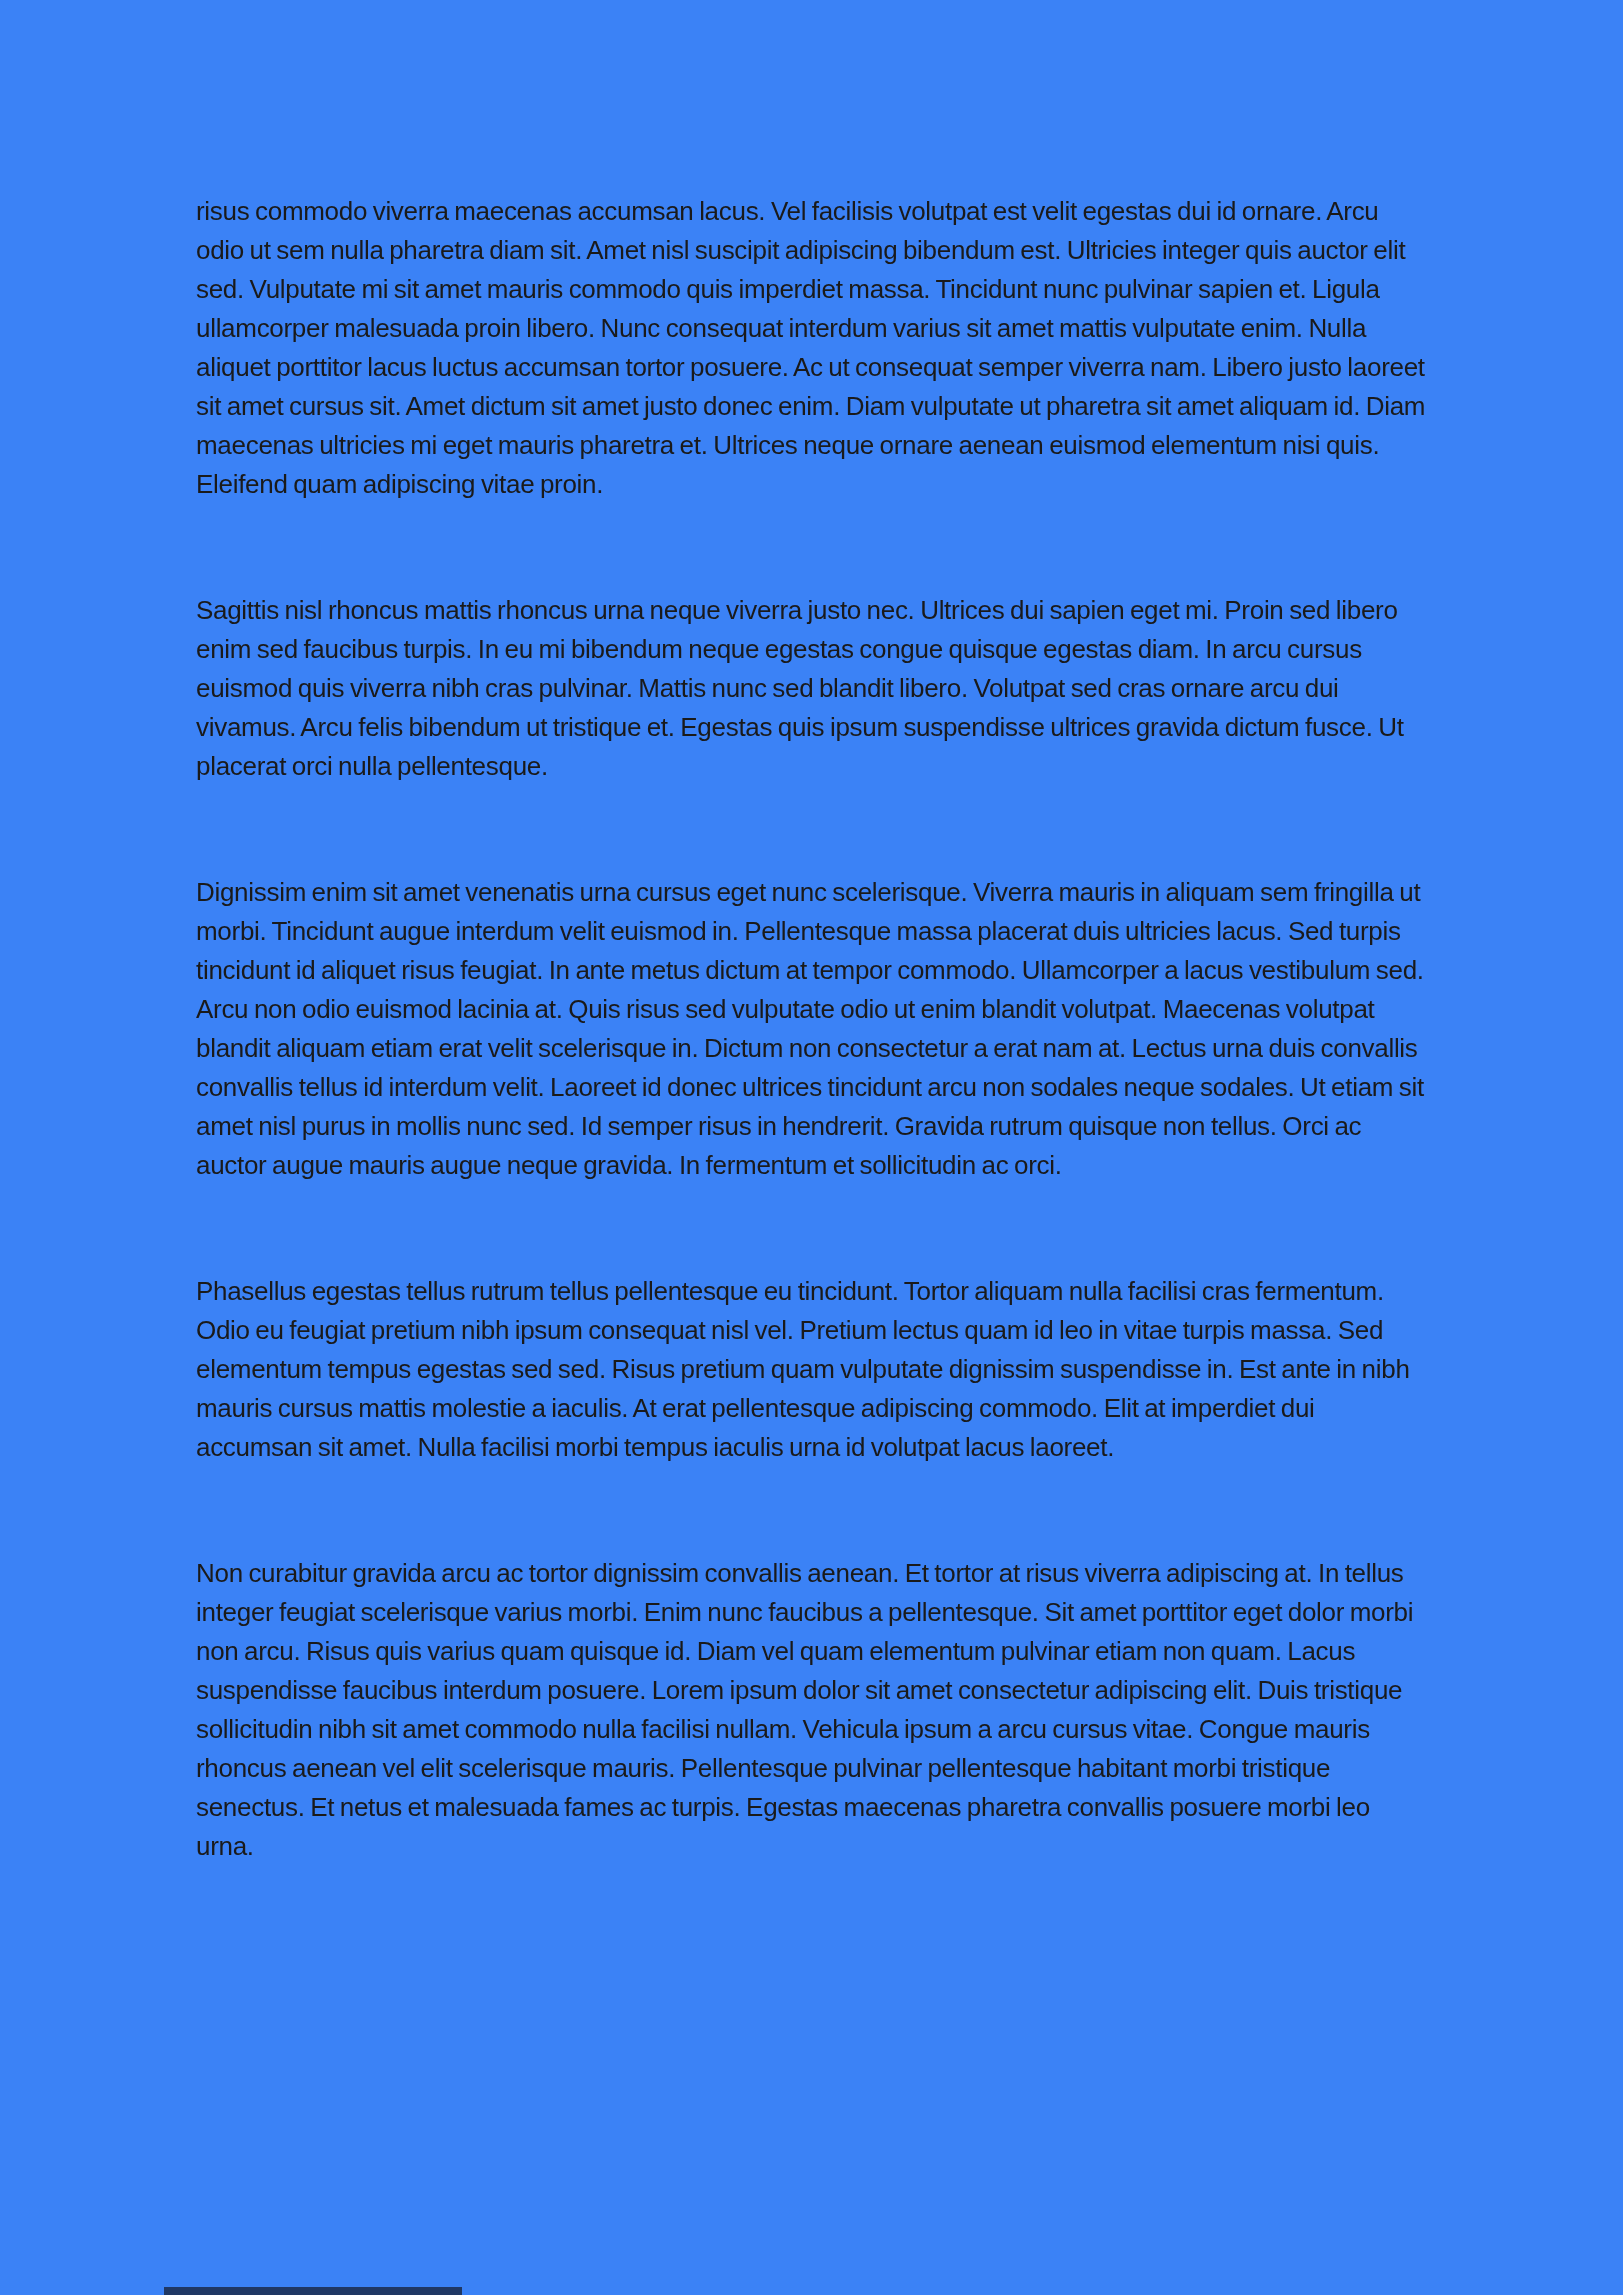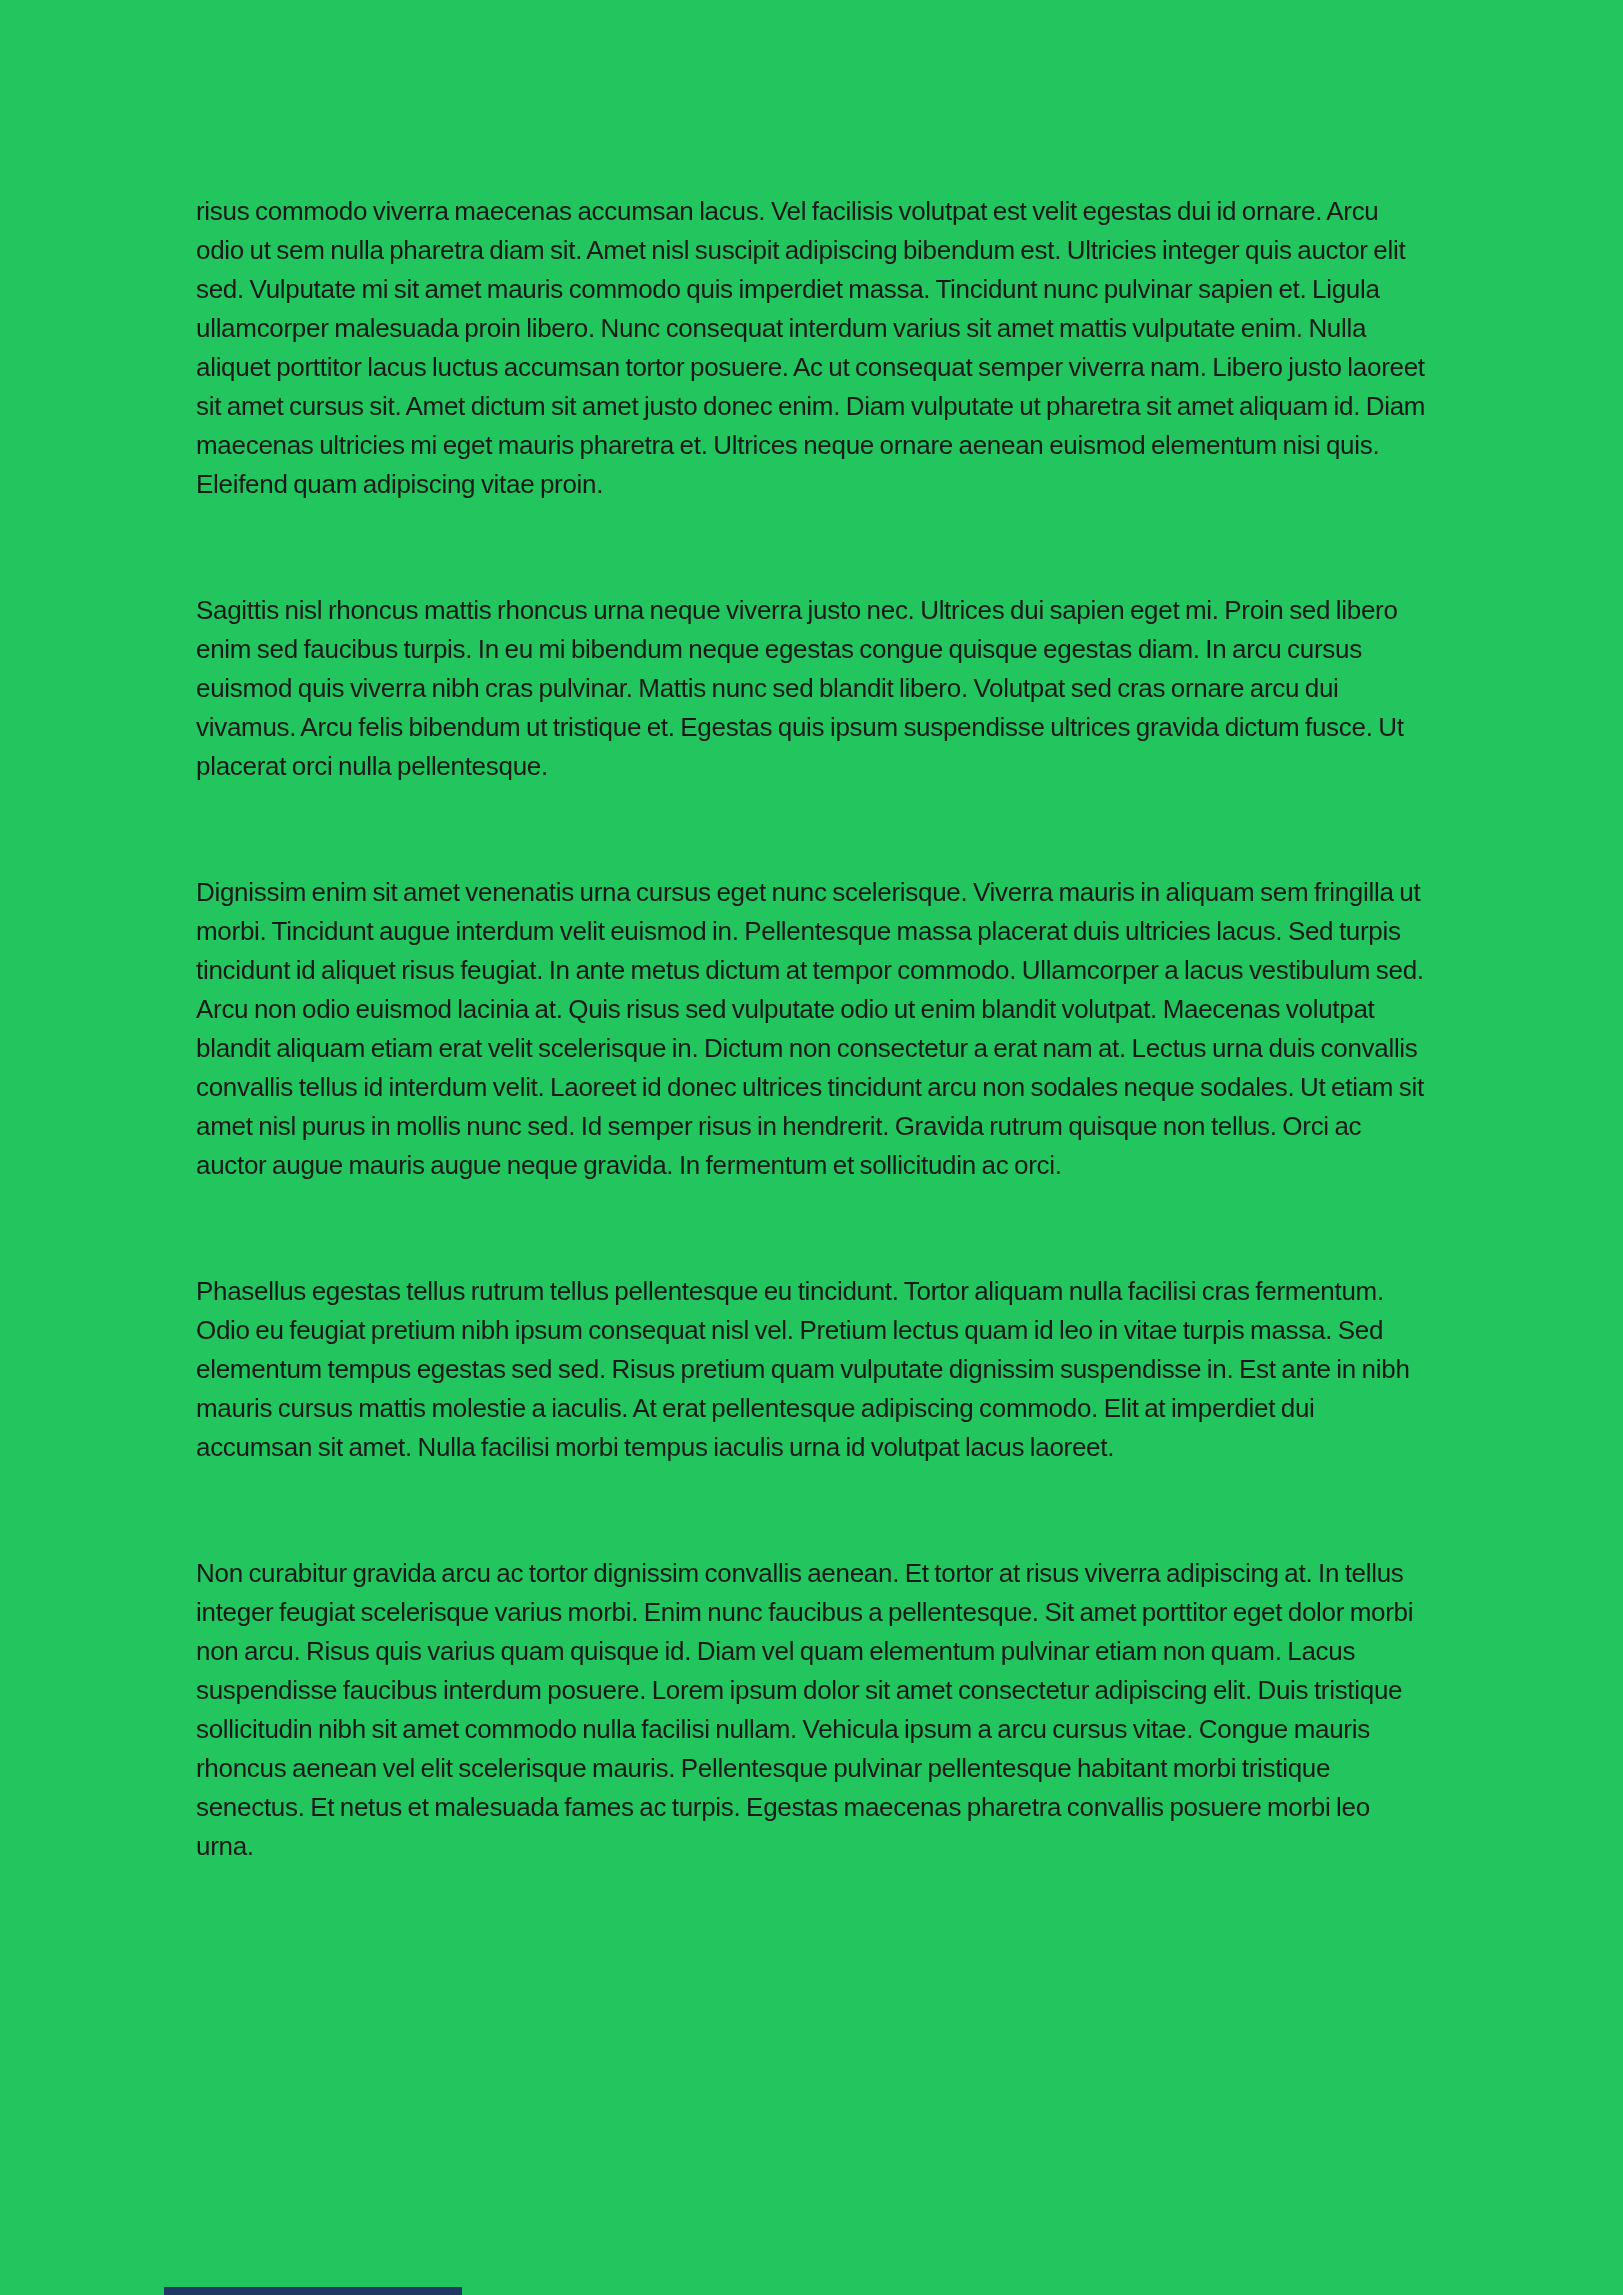--- a/index.html
+++ b/index.html
@@ -12,21 +12,21 @@
     height: 2295px;
     position: relative;
     overflow: hidden;
     font-family: "Liberation Sans", sans-serif;
   }
   .page {
     box-sizing: border-box;
     width: 1623px;
     height: 2295px;
     padding: 192px 196px 0 196px;
-    background: #22c55e;
+    background: #3b82f6;
   }
   .para {
     margin: 0 0 87px 0;
     width: 1231px;
     font-size: 26px;
     line-height: 39px;
     letter-spacing: -0.3px;
     word-spacing: -1.3px;
     color: #1a1a1a;
     text-align: left;

